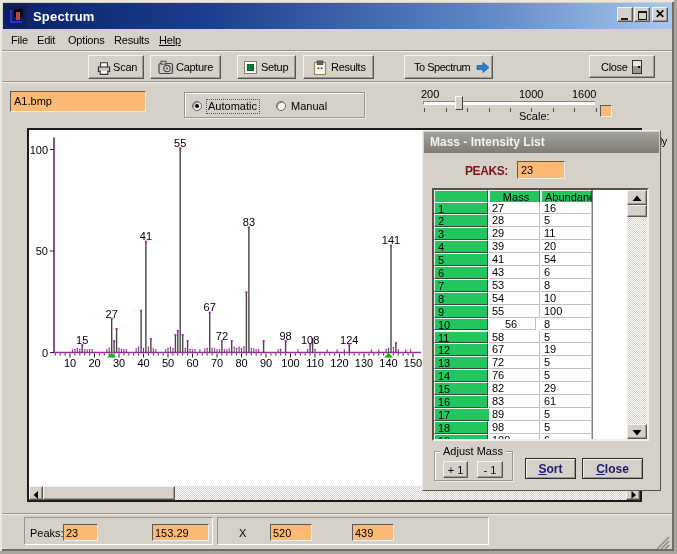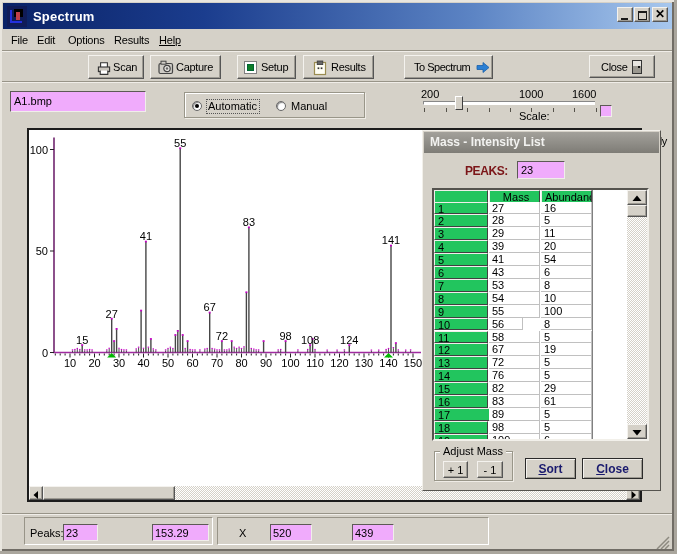--- a/index.html
+++ b/index.html
@@ -1,18 +1,18 @@
 <!DOCTYPE html>
 <html><head><meta charset="utf-8"><style>
 * { margin:0; padding:0; box-sizing:border-box; }
 body { width:677px; height:554px; overflow:hidden; font-family:"Liberation Sans",sans-serif; }
 #win { position:absolute; left:0; top:0; width:677px; height:554px; background:#d5d1c8; }
 .abs { position:absolute; }
 .btn3d { border-top:1px solid #f4f2ee; border-left:1px solid #f4f2ee; border-right:1px solid #555; border-bottom:1px solid #555; background:#d5d1c8; box-shadow:inset -1px -1px 0 #9d9a92; }
-.sunkw { background:#f0abfc; border-top:1.5px solid #5c5a55; border-left:1.5px solid #5c5a55; border-right:1px solid #f0eeea; border-bottom:1px solid #f0eeea; }
+.sunkw { background:#fdba74; border-top:1.5px solid #5c5a55; border-left:1.5px solid #5c5a55; border-right:1px solid #f0eeea; border-bottom:1px solid #f0eeea; }
 .t11 { font-size:11px; color:#000; }
 .dith { background-image:repeating-conic-gradient(#fff 0 25%, #d5d1c8 0 50%); background-size:2px 2px; }
 
 .trow { position:absolute; left:0; width:159px; height:12.9px; }
 .tc { position:absolute; top:0; height:12.9px; font-size:11px; color:#000; padding:0px 0 0 3px; overflow:hidden; white-space:nowrap; }
 .fix { background:#22c55e; border-right:1px solid #404040; border-bottom:1px solid #404040; border-top:1px solid #f0eeea; border-left:1px solid #f0eeea; }
 .tc:not(.fix) { background:#fff; border-right:1px solid #c0c0c0; border-bottom:1px solid #c0c0c0; }
 </style></head><body>
 <div id="win">
 
@@ -476,21 +476,21 @@
 <div class="tc" style="left:55px;width:51px">54</div>
 <div class="tc" style="left:107px;width:51px">10</div>
       </div>
       <div class="trow" style="top:114.7px">
 <div class="tc fix" style="left:0;width:54px">9</div>
 <div class="tc" style="left:55px;width:51px">55</div>
 <div class="tc" style="left:107px;width:51px">100</div>
       </div>
       <div class="trow" style="top:127.6px">
 <div class="tc fix" style="left:0;width:54px">10</div>
-<div class="tc" style="left:55px;width:34px">56</div>
+<div class="tc" style="left:68px;width:34px">56</div>
 <div class="tc" style="left:107px;width:51px">8</div>
       </div>
       <div class="trow" style="top:140.5px">
 <div class="tc fix" style="left:0;width:54px">11</div>
 <div class="tc" style="left:55px;width:51px">58</div>
 <div class="tc" style="left:107px;width:51px">5</div>
       </div>
       <div class="trow" style="top:153.4px">
 <div class="tc fix" style="left:0;width:54px">12</div>
 <div class="tc" style="left:55px;width:51px">67</div>

